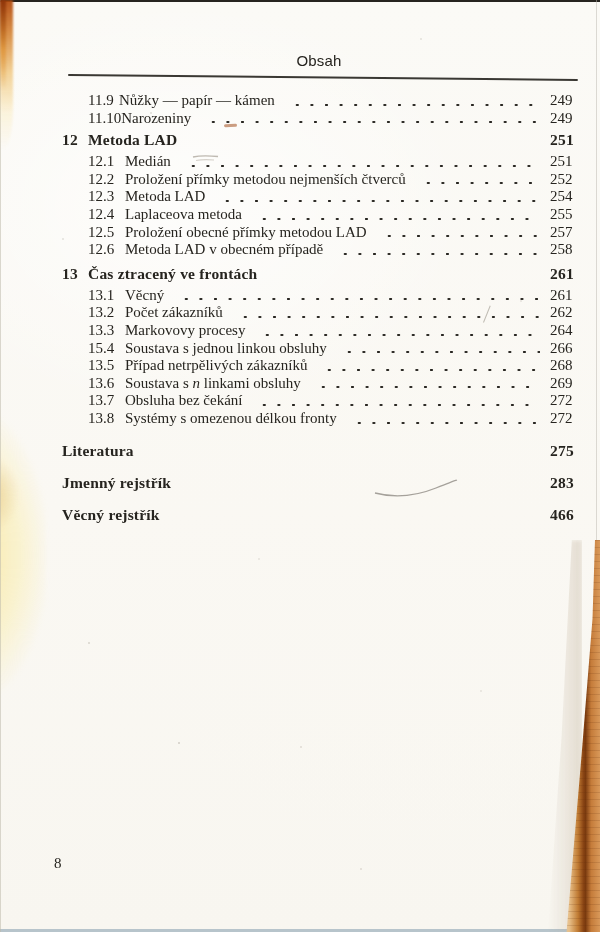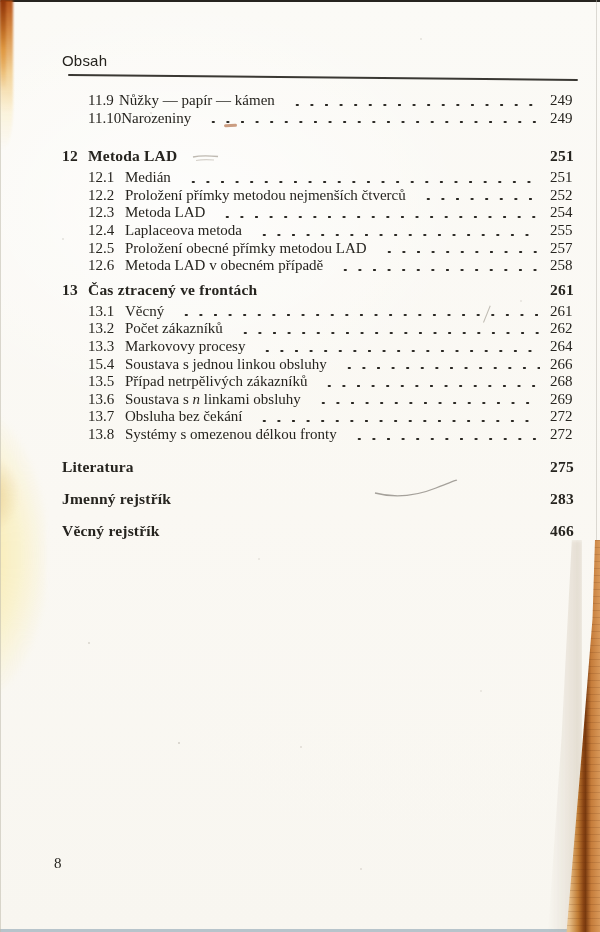--- a/index.html
+++ b/index.html
@@ -76,41 +76,41 @@
   
   .mark{position:absolute;z-index:4;}
   .mark-dash{left:192px;top:149px;width:28px;height:10px;}
   .mark-slash{left:486px;top:307px;width:10px;height:18px;border-left:1.3px solid rgba(120,112,100,.45);transform:rotate(22deg);}
   .mark-squiggle{left:372px;top:478px;width:88px;height:24px;}
   .mark-rust{left:224px;top:124px;width:13px;height:3px;background:rgba(176,106,64,.65);border-radius:2px;transform:rotate(-3deg);}
   
   :root{--ink:#26241f;}
   .content{position:absolute;left:62px;top:52px;width:516px;z-index:5;color:var(--ink);}
   .running-head{
-    height:22px;text-align:left;font-family:"Liberation Sans","DejaVu Sans",sans-serif;
+    height:22px;text-align:center;font-family:"Liberation Sans","DejaVu Sans",sans-serif;
     font-size:15px;letter-spacing:.2px;padding-right:2px;
   }
   .head-rule{height:2px;background:#3a3833;margin-left:6px;transform:rotate(.55deg);transform-origin:left center;border-radius:1px;}
   .row{display:flex;align-items:baseline;height:17.6px;line-height:17.6px;font-size:15px;white-space:nowrap;}
   .sec{padding-left:26px;}
   .sec .num{min-width:37px;}
   .orph .num{min-width:31px;}
   .title{}
   .leader{
     flex:1 1 auto;align-self:stretch;margin:0 10px 0 13px;min-width:14px;
     background-image:radial-gradient(circle at 50% 50%, var(--ink) 1.05px, rgba(0,0,0,0) 1.5px);
     background-size:14.6px 4px;background-repeat:repeat-x;
     background-position:left 2px bottom 3px;
   }
   .pg{min-width:28px;}
   .chap{font-weight:bold;height:21px;line-height:21px;font-size:15.5px;letter-spacing:.2px;}
   .chapnum{min-width:26px;}
   .spacer{flex:1 1 auto;}
   .group.orphans{margin-top:16px;}
-  .chapter-block{margin-top:18px;}
+  .chapter-block{margin-top:2px;}
   .chapter-block .chap{margin-bottom:3px;}
   .chapter-block.b13{margin-top:4px;}
   .group.backmatter{margin-top:12px;}
   .backmatter .row{margin-bottom:11px;gap:28px;}
   .folio{position:absolute;left:54px;top:855px;font-size:15px;z-index:5;color:var(--ink);}
   i{font-style:italic;}
 </style>
 </head>
 <body>
 

